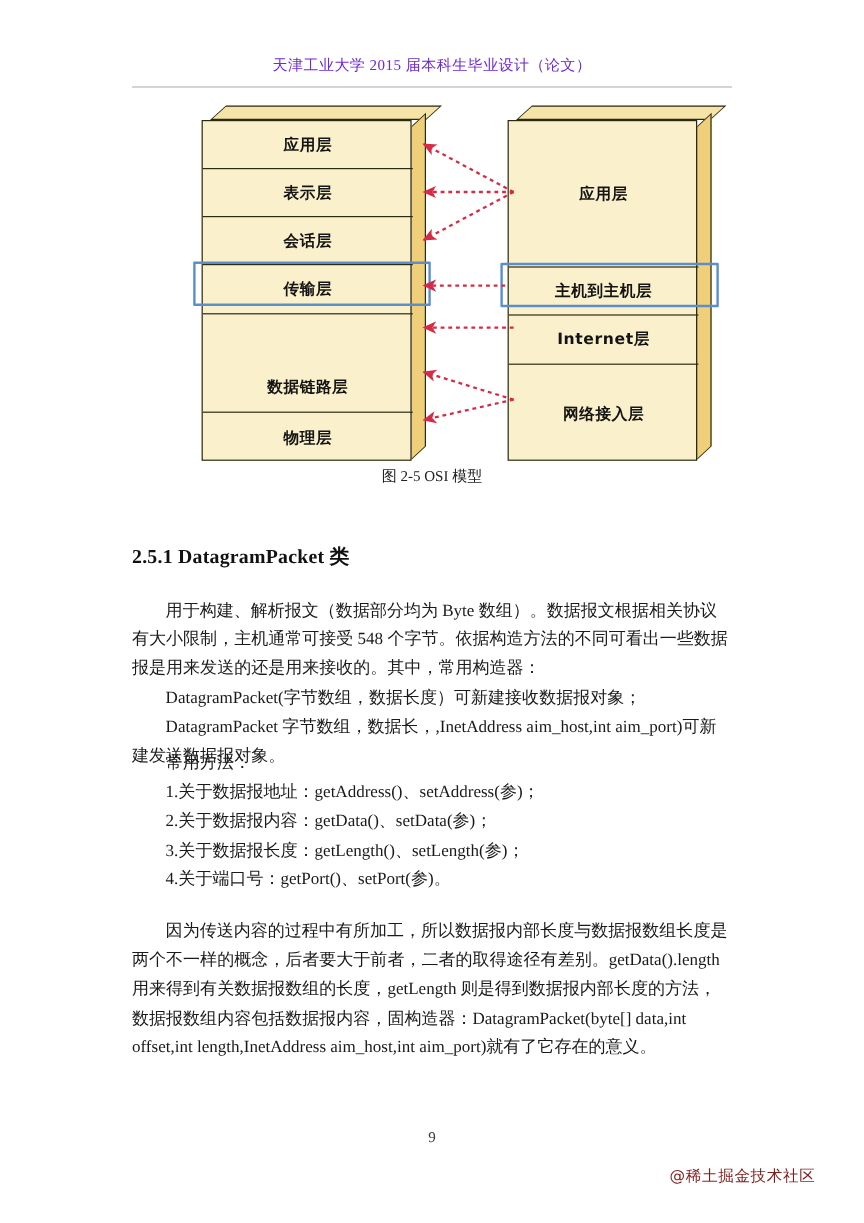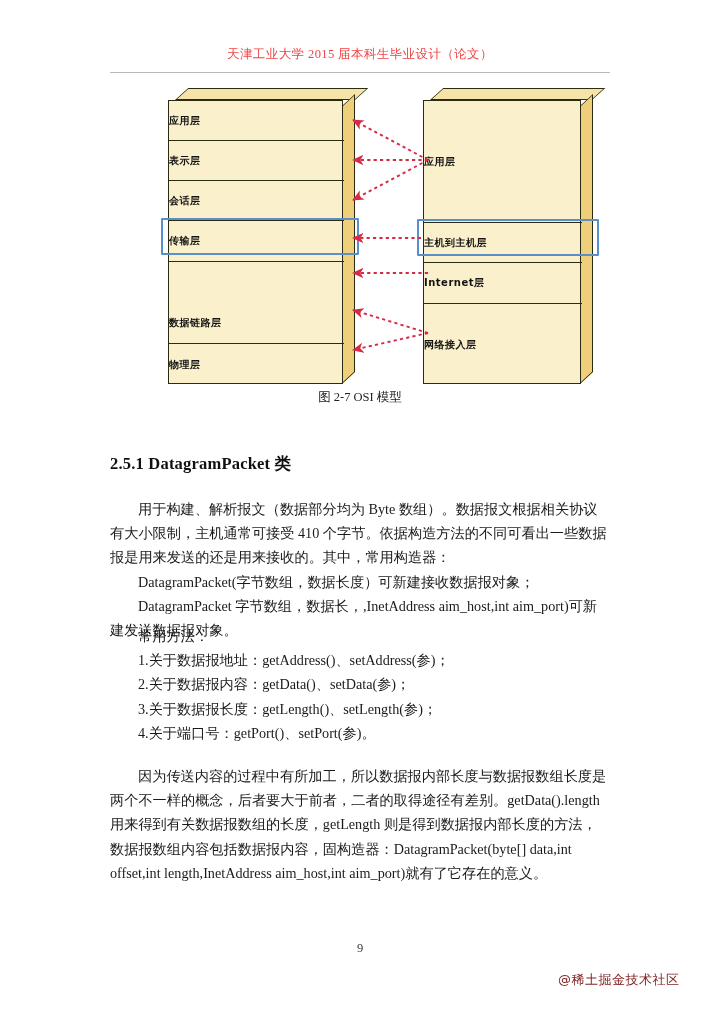--- a/index.html
+++ b/index.html
@@ -24,21 +24,21 @@
   }
 
   
   .header {
     position: absolute;
     left: 110px; top: 46px;
     width: 500px;
     text-align: center;
     font-size: 12.5px;
     letter-spacing: 0.4px;
-    color: #ef4444;
+    color: #6d28d9;
   }
   .header-rule {
     position: absolute;
     left: 110px; top: 72px;
     width: 500px;
     height: 1px;
     background: #b9b9b9;
   }
 
   
@@ -81,23 +81,24 @@
     transform-origin: top left;
   }
 
   .layer {
     position: absolute;
     left: 0;
     box-sizing: border-box;
     border-bottom: 1.5px solid #2b2b14;
     display: flex;
     align-items: center;
+    justify-content: center;
     font-family: "DejaVu Sans", "Liberation Sans", sans-serif;
     font-weight: bold;
-    font-size: 10px;
+    font-size: 13px;
     color: #141414;
     letter-spacing: 0.5px;
   }
   .layer.last { border-bottom: none; }
 
   .hl-box {
     position: absolute;
     border: 2.2px solid #5b8fc9;
     box-sizing: border-box;
     background: transparent;
@@ -228,27 +229,27 @@
         <line x1="311" y1="150" x2="243" y2="150"></line>
 
         <line x1="318" y1="185" x2="243" y2="185"></line>
 
         <line x1="318" y1="245" x2="243" y2="222"></line>
         <line x1="318" y1="245" x2="243" y2="262"></line>
       </g>
     </svg>
   </div>
 
-  <div class="fig-caption">图 2-7   OSI 模型</div>
+  <div class="fig-caption">图 2-5   OSI 模型</div>
 
   <div class="sec-heading">2.5.1 DatagramPacket 类</div>
 
   <div class="body-block" style="top:497px;">
     <span class="tl ind1">用于构建、解析报文（数据部分均为 Byte 数组）。数据报文根据相关协议</span>
-    <span class="tl">有大小限制，主机通常可接受 410 个字节。依据构造方法的不同可看出一些数据</span>
+    <span class="tl">有大小限制，主机通常可接受 548 个字节。依据构造方法的不同可看出一些数据</span>
     <span class="tl">报是用来发送的还是用来接收的。其中，常用构造器：</span>
   </div>
 
   <div class="body-block" style="top:570px;">
     <span class="tl ind-code">DatagramPacket(字节数组，数据长度）可新建接收数据报对象；</span>
     <span class="tl ind-code">DatagramPacket 字节数组，数据长，,InetAddress aim_host,int aim_port)可新</span>
     <span class="tl">建发送数据报对象。</span>
   </div>
 
   <div class="body-block" style="top:624px;">

